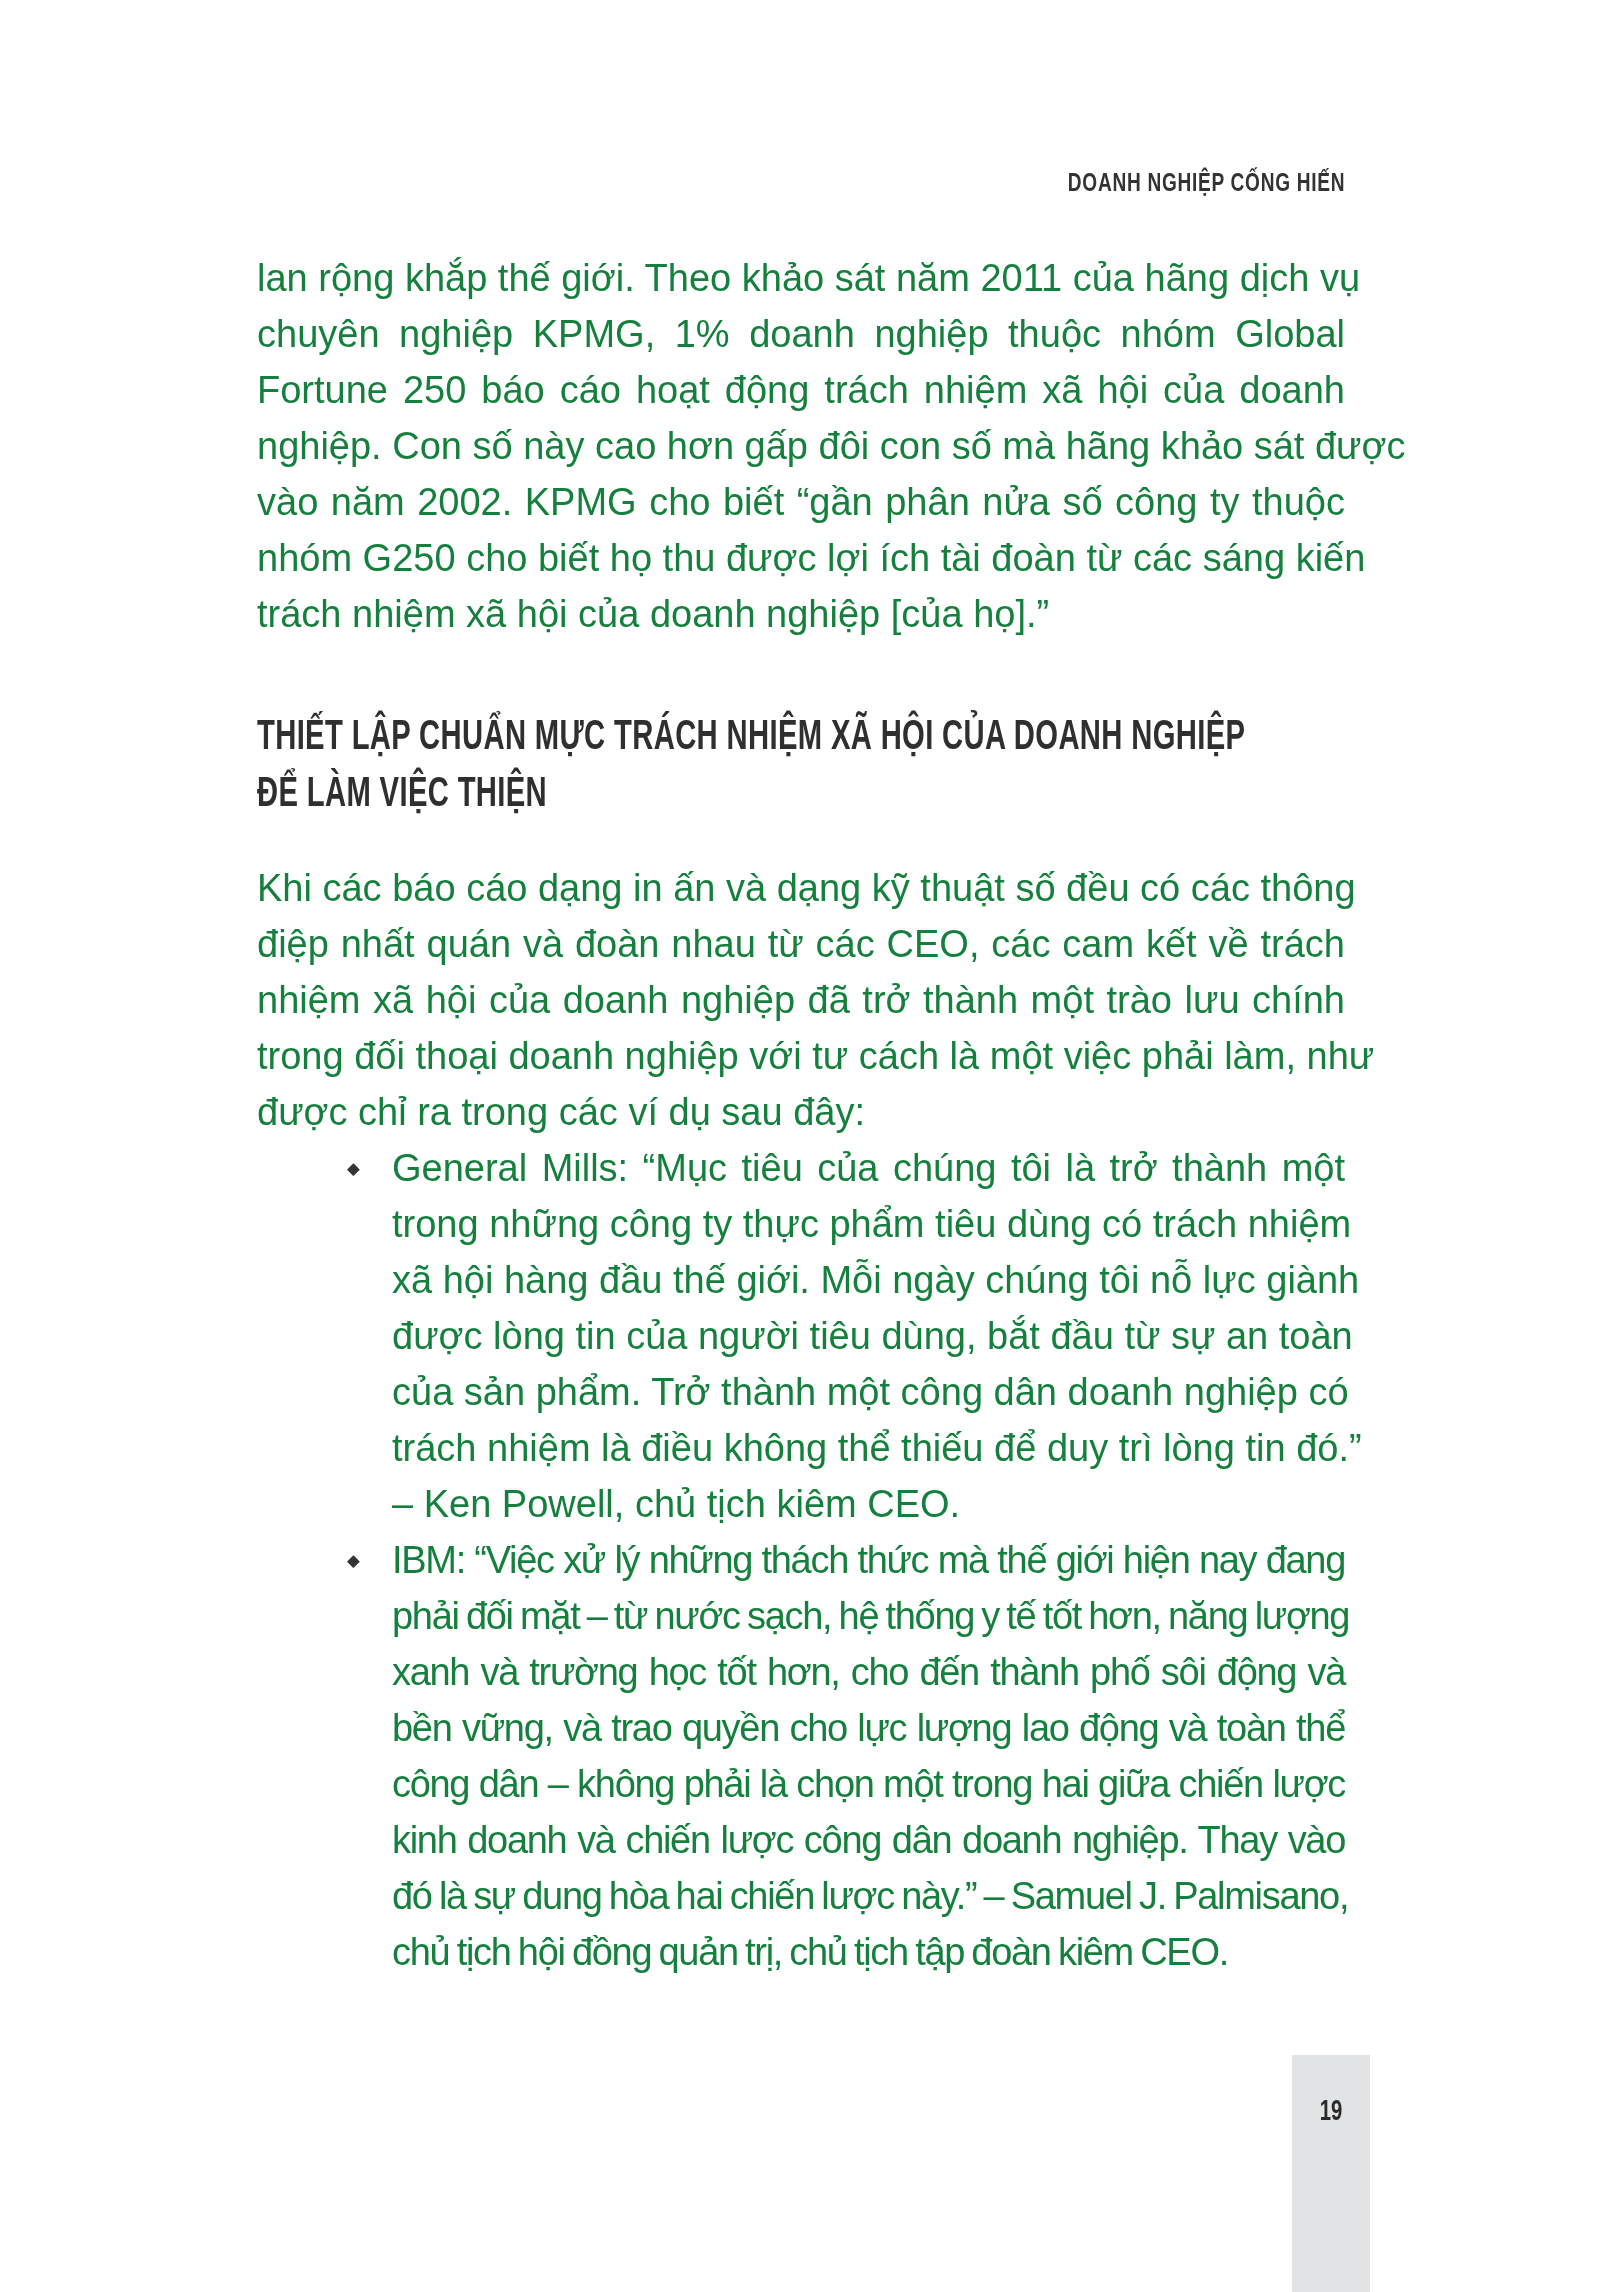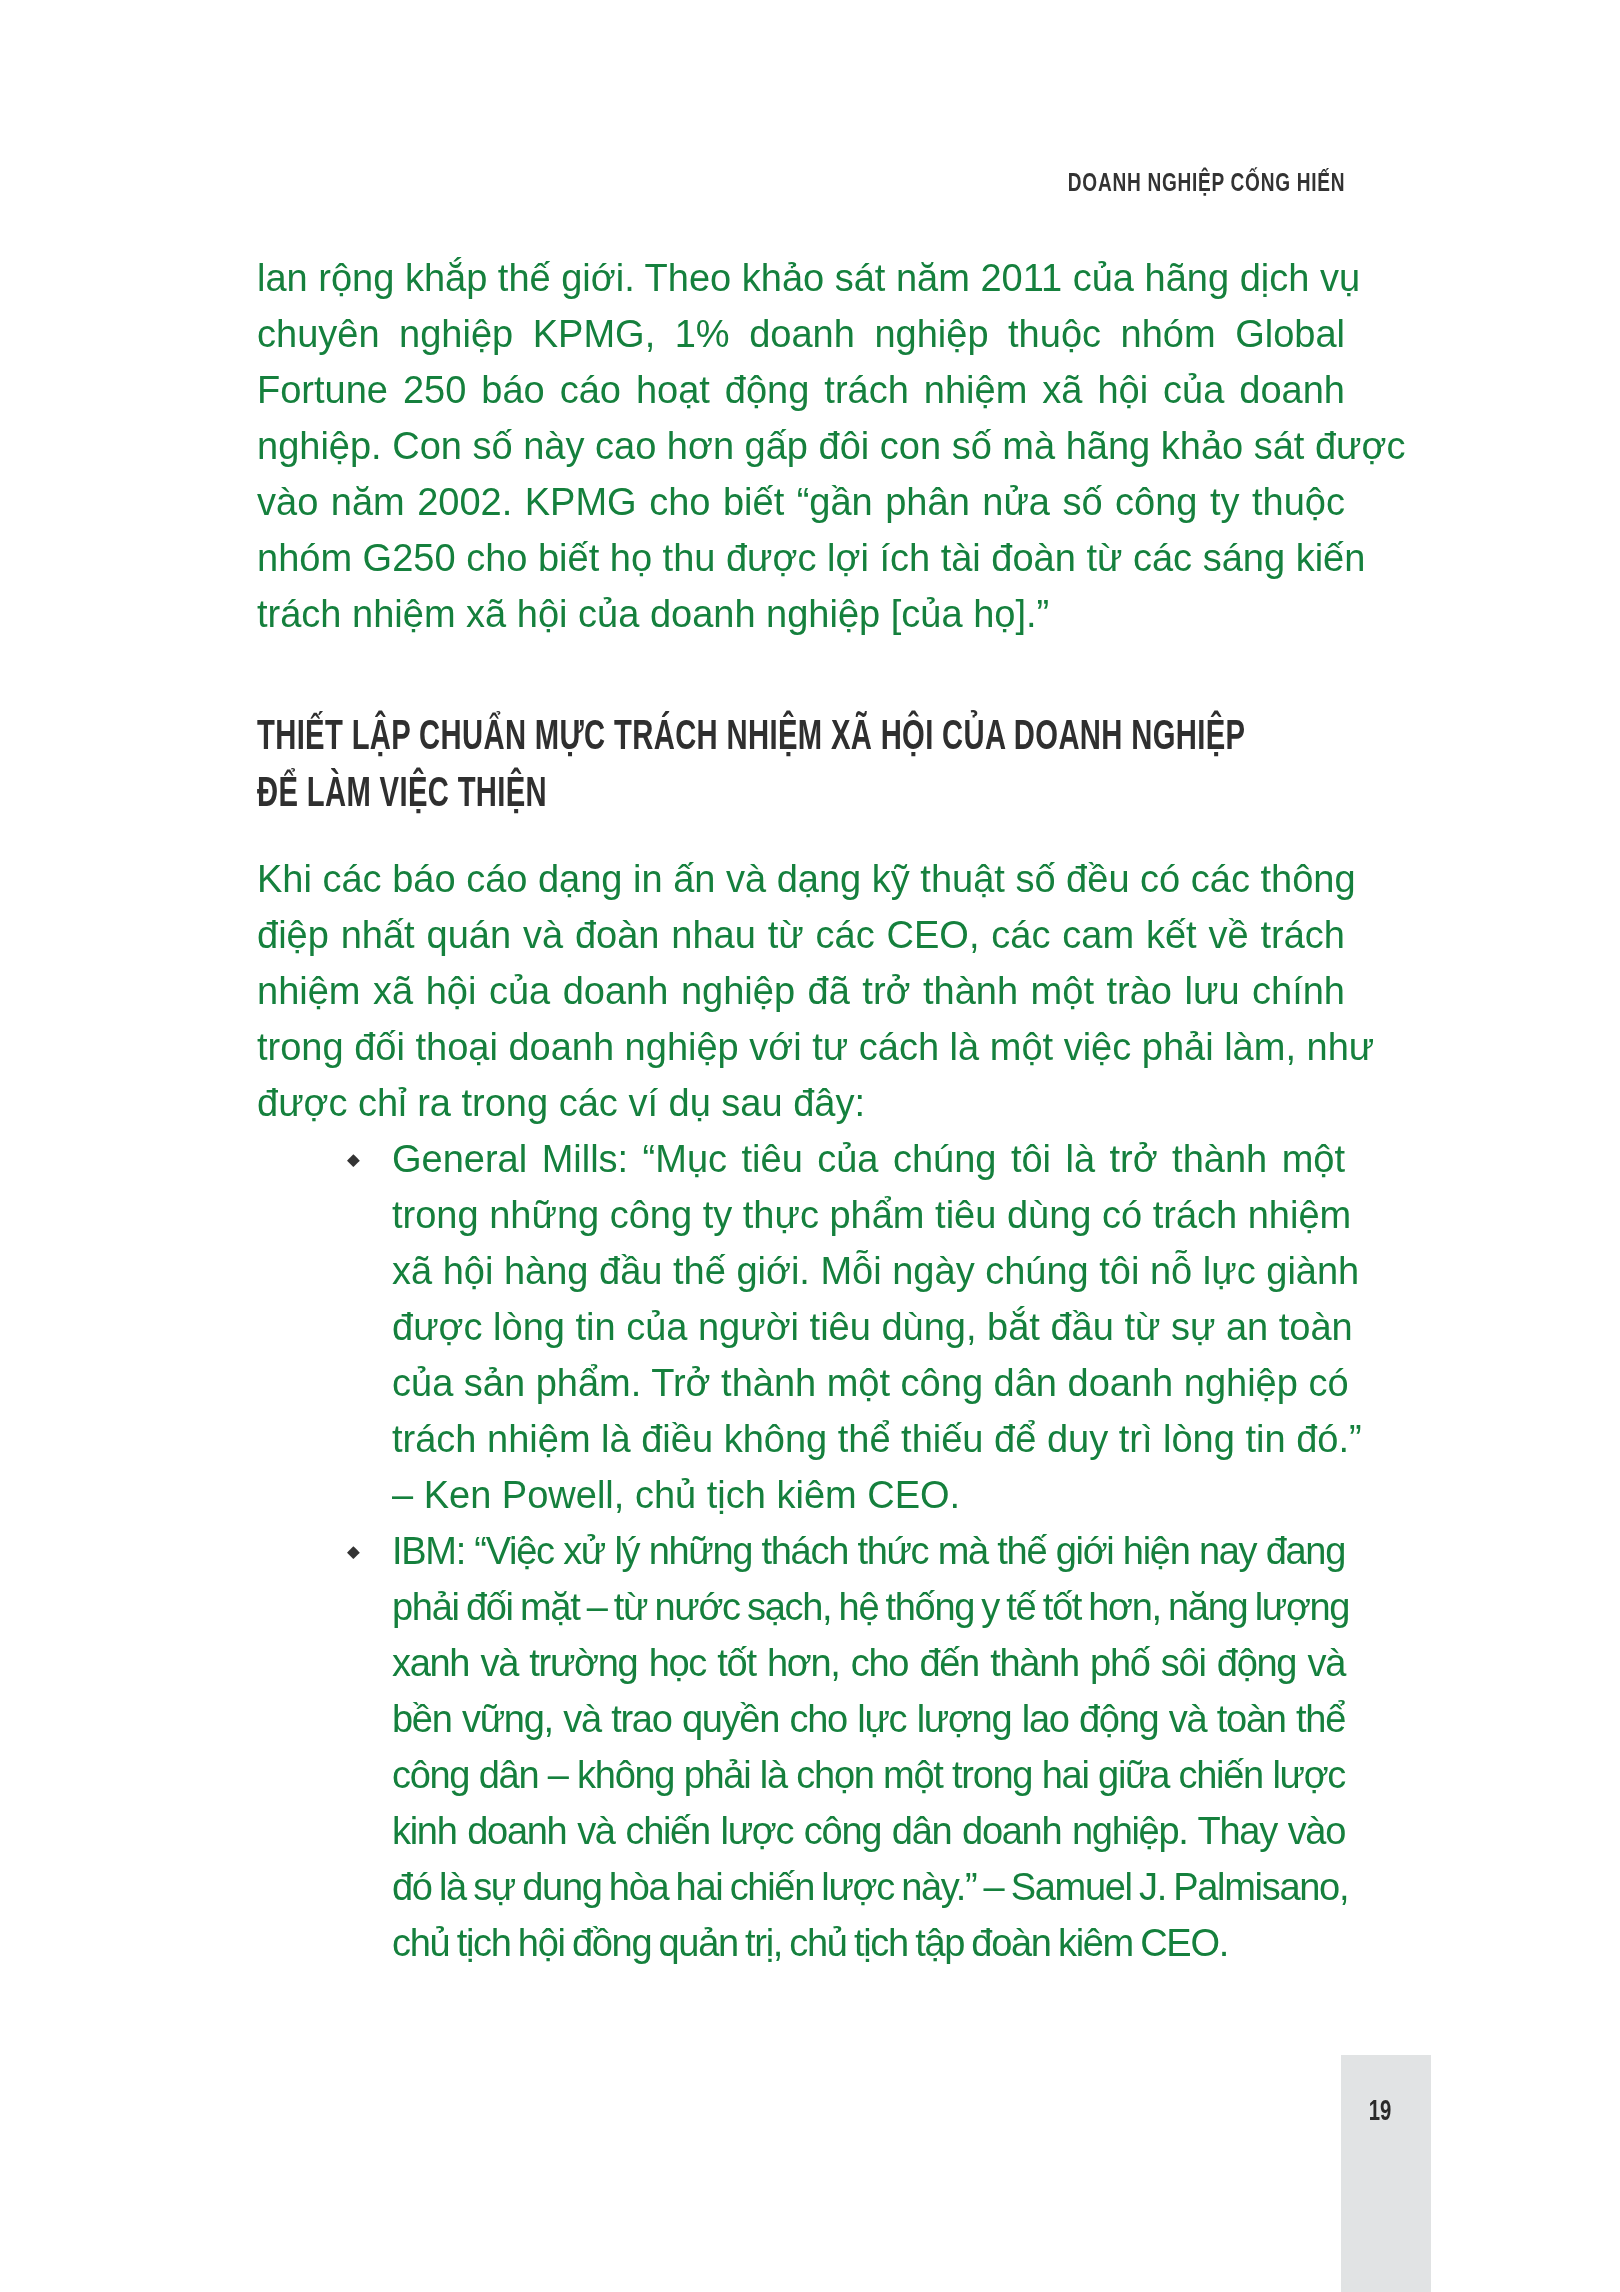--- a/index.html
+++ b/index.html
@@ -41,21 +41,21 @@
       white-space: nowrap;
       color: #15803d;
       text-align: justify;
       text-align-last: justify;
     }
     .body-line.last {
       text-align-last: left;
     }
     .section-heading {
       margin-top: 64px;
-      margin-bottom: 31px;
+      margin-bottom: 40px;
     }
     .heading-line {
       font-family: "Liberation Sans", "DejaVu Sans", sans-serif;
       font-weight: bold;
       font-size: 43px;
       line-height: 57px;
       height: 57px;
       color: #2f2f2f;
       white-space: nowrap;
       transform: scaleX(0.68);
@@ -82,26 +82,25 @@
     }
     .bullet-item .body-line {
       width: 953px;
     }
     .condensed {
       letter-spacing: -1.3px;
       word-spacing: -2px;
     }
     .page-tab {
       position: absolute;
-      left: 1341px;
+      left: 1292px;
       top: 2055px;
       width: 78px;
       height: 237px;
       background: #e1e3e4;
-      padding-left: 12px;
     }
     .page-number {
       position: absolute;
       top: 39px;
       left: 0;
       width: 78px;
       text-align: center;
       font-family: "Liberation Sans", "DejaVu Sans", sans-serif;
       font-weight: bold;
       font-size: 29px;

